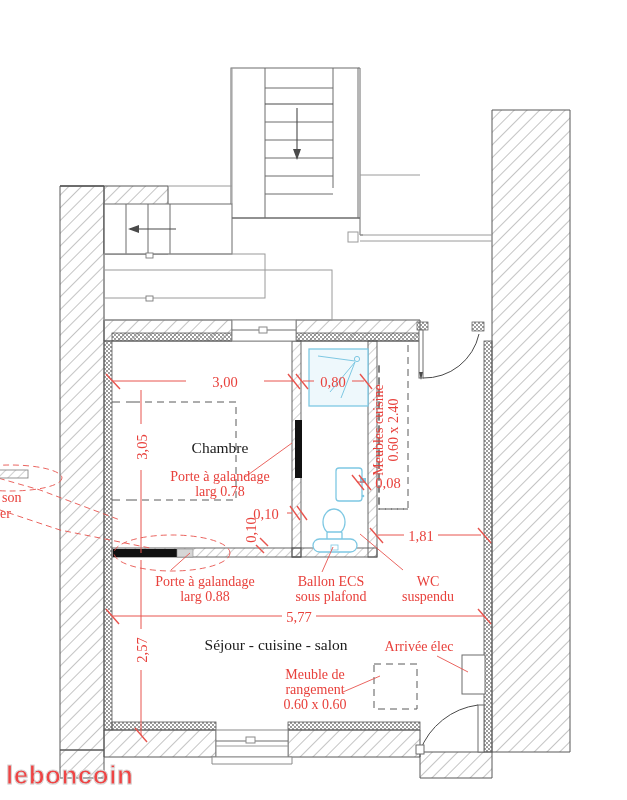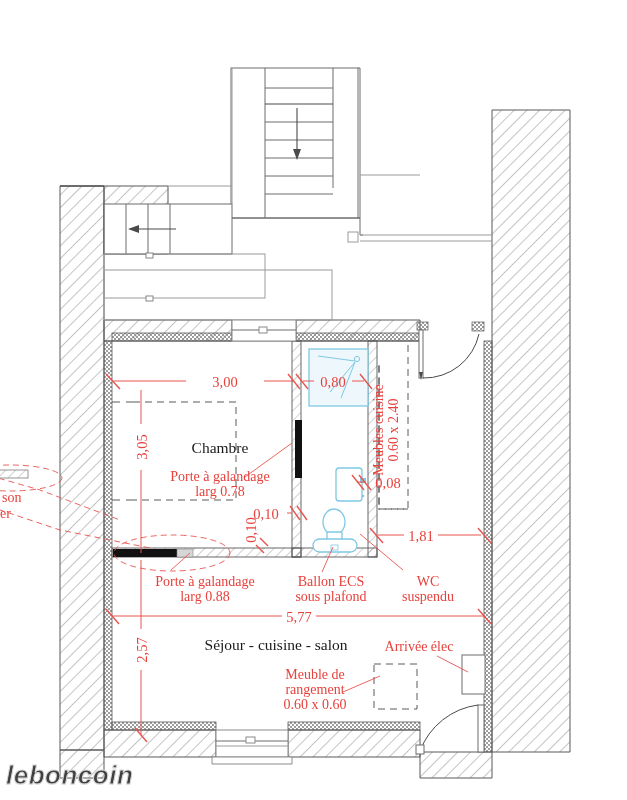--- a/index.html
+++ b/index.html
@@ -2,22 +2,22 @@
 <html><head>
 <meta charset="utf-8">
 <title>Plan</title>
 <style>
   html,body{margin:0;padding:0;background:#ffffff;}
   body{width:627px;height:800px;overflow:hidden;
        font-family:"Liberation Serif",serif;}
   #stage{position:relative;width:627px;height:800px;background:#fff;}
   svg#plan{position:absolute;left:0;top:0;width:627px;height:800px;display:block;}
   .wm{position:absolute;left:6px;top:760px;font-family:"Liberation Sans",sans-serif;
-      font-size:26px;font-weight:bold;letter-spacing:.5px;color:#404040;
-      -webkit-text-stroke:1px #d8d8d8;text-shadow:0 1px 0 #e8e8e8;font-style:italic;}
+      font-size:26px;font-weight:bold;letter-spacing:.5px;color:#ef4444;
+      -webkit-text-stroke:1px #d8d8d8;text-shadow:0 1px 0 #e8e8e8;}
 </style>
 </head>
 <body>
 
 <div id="stage">
 
 <svg id="plan" viewBox="0 0 627 800">
   <defs>
 
     <pattern id="hatch45" width="9" height="9" patternUnits="userSpaceOnUse" patternTransform="rotate(45)">

